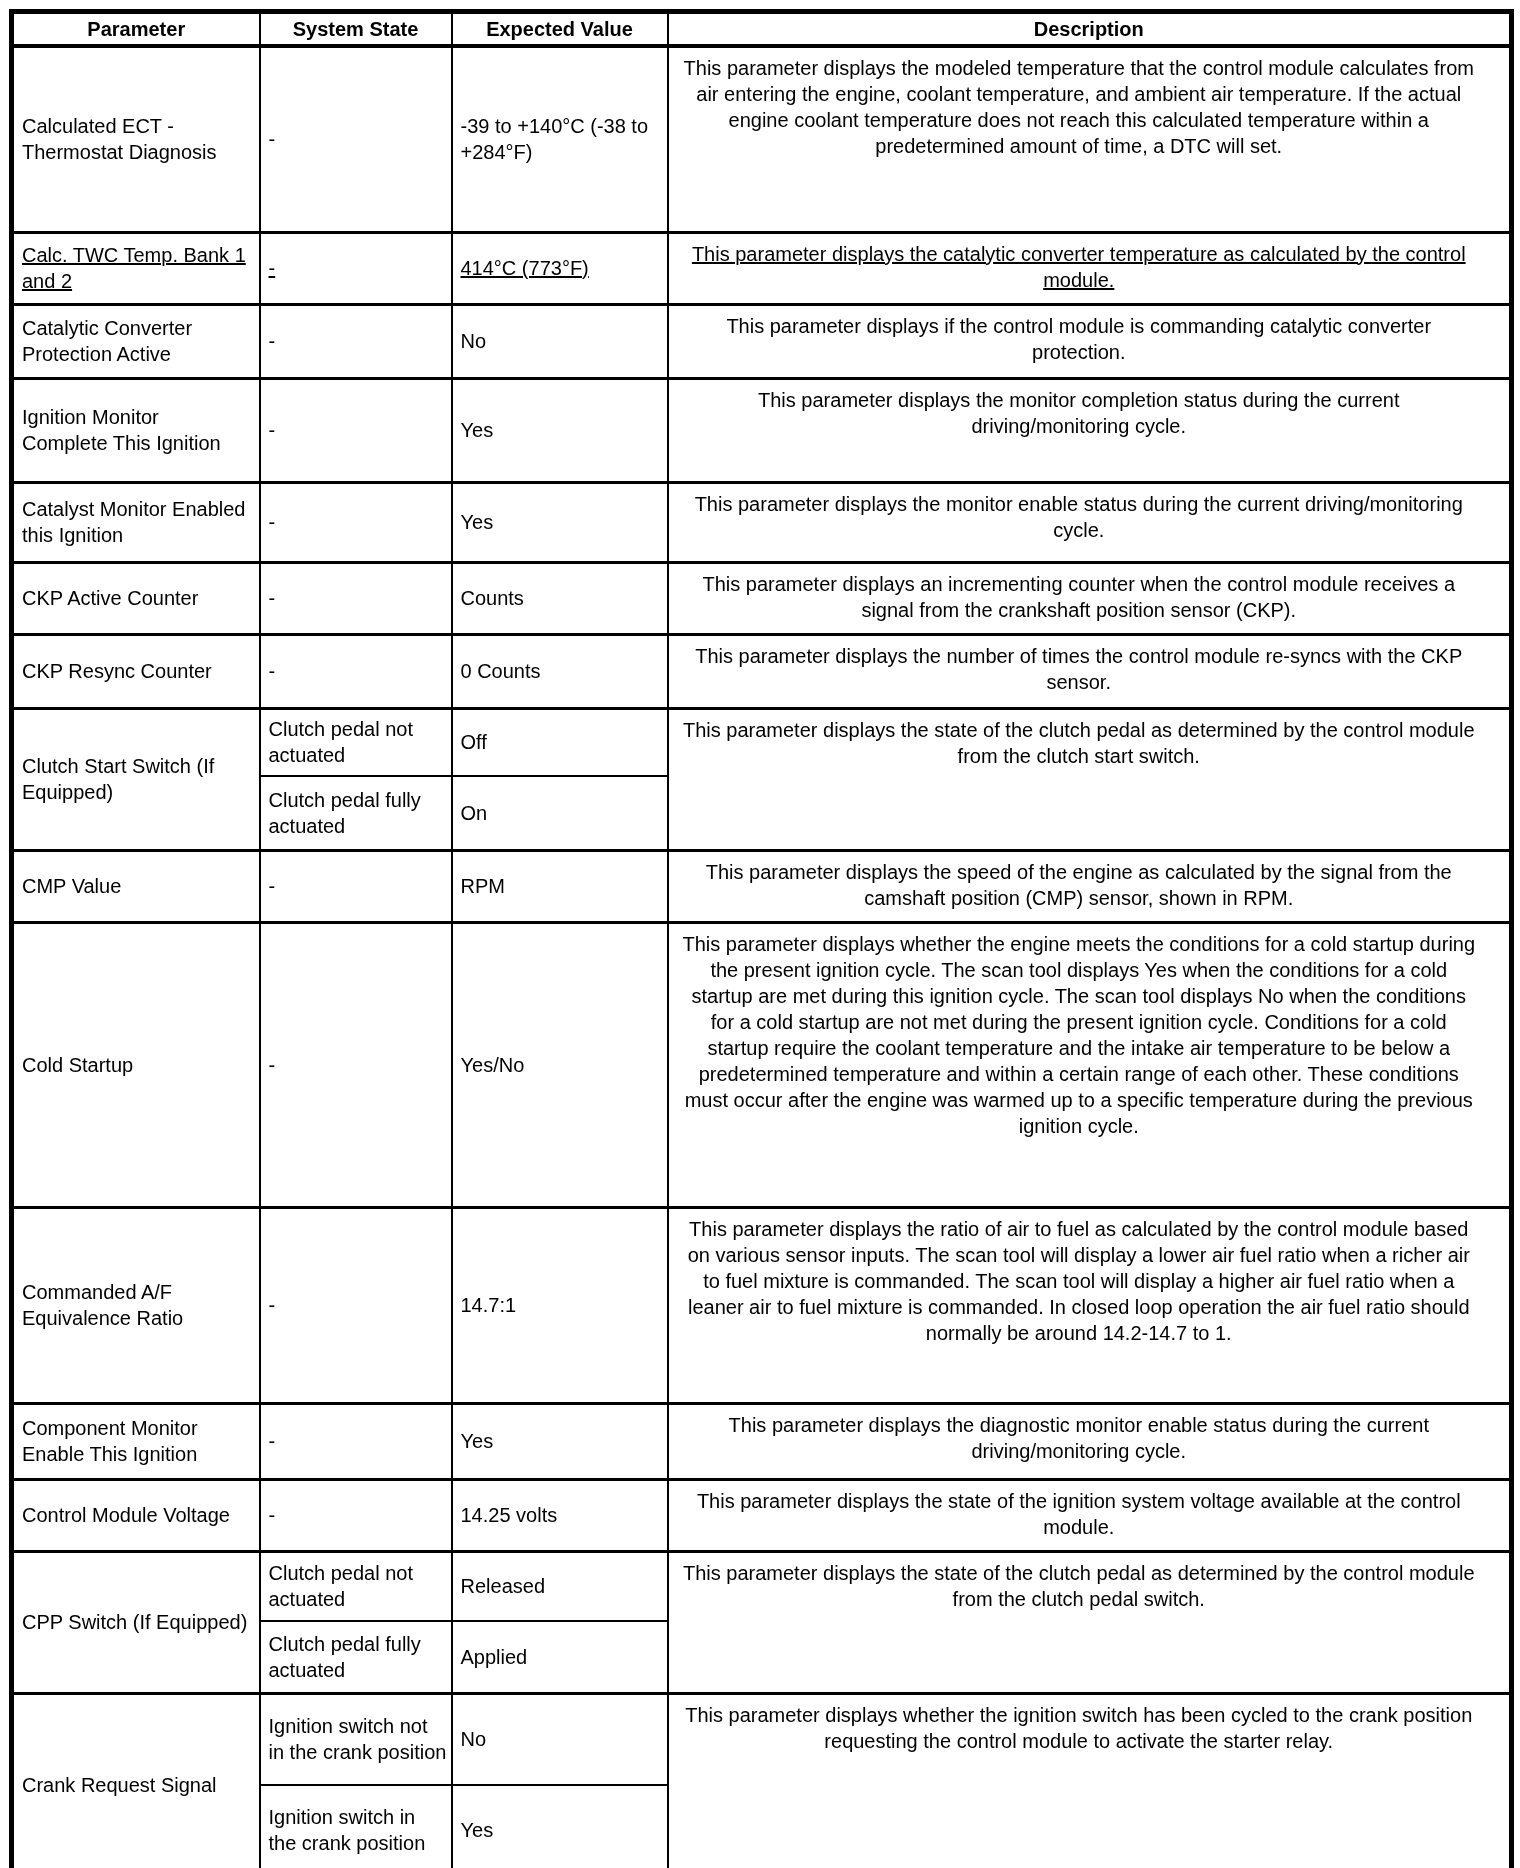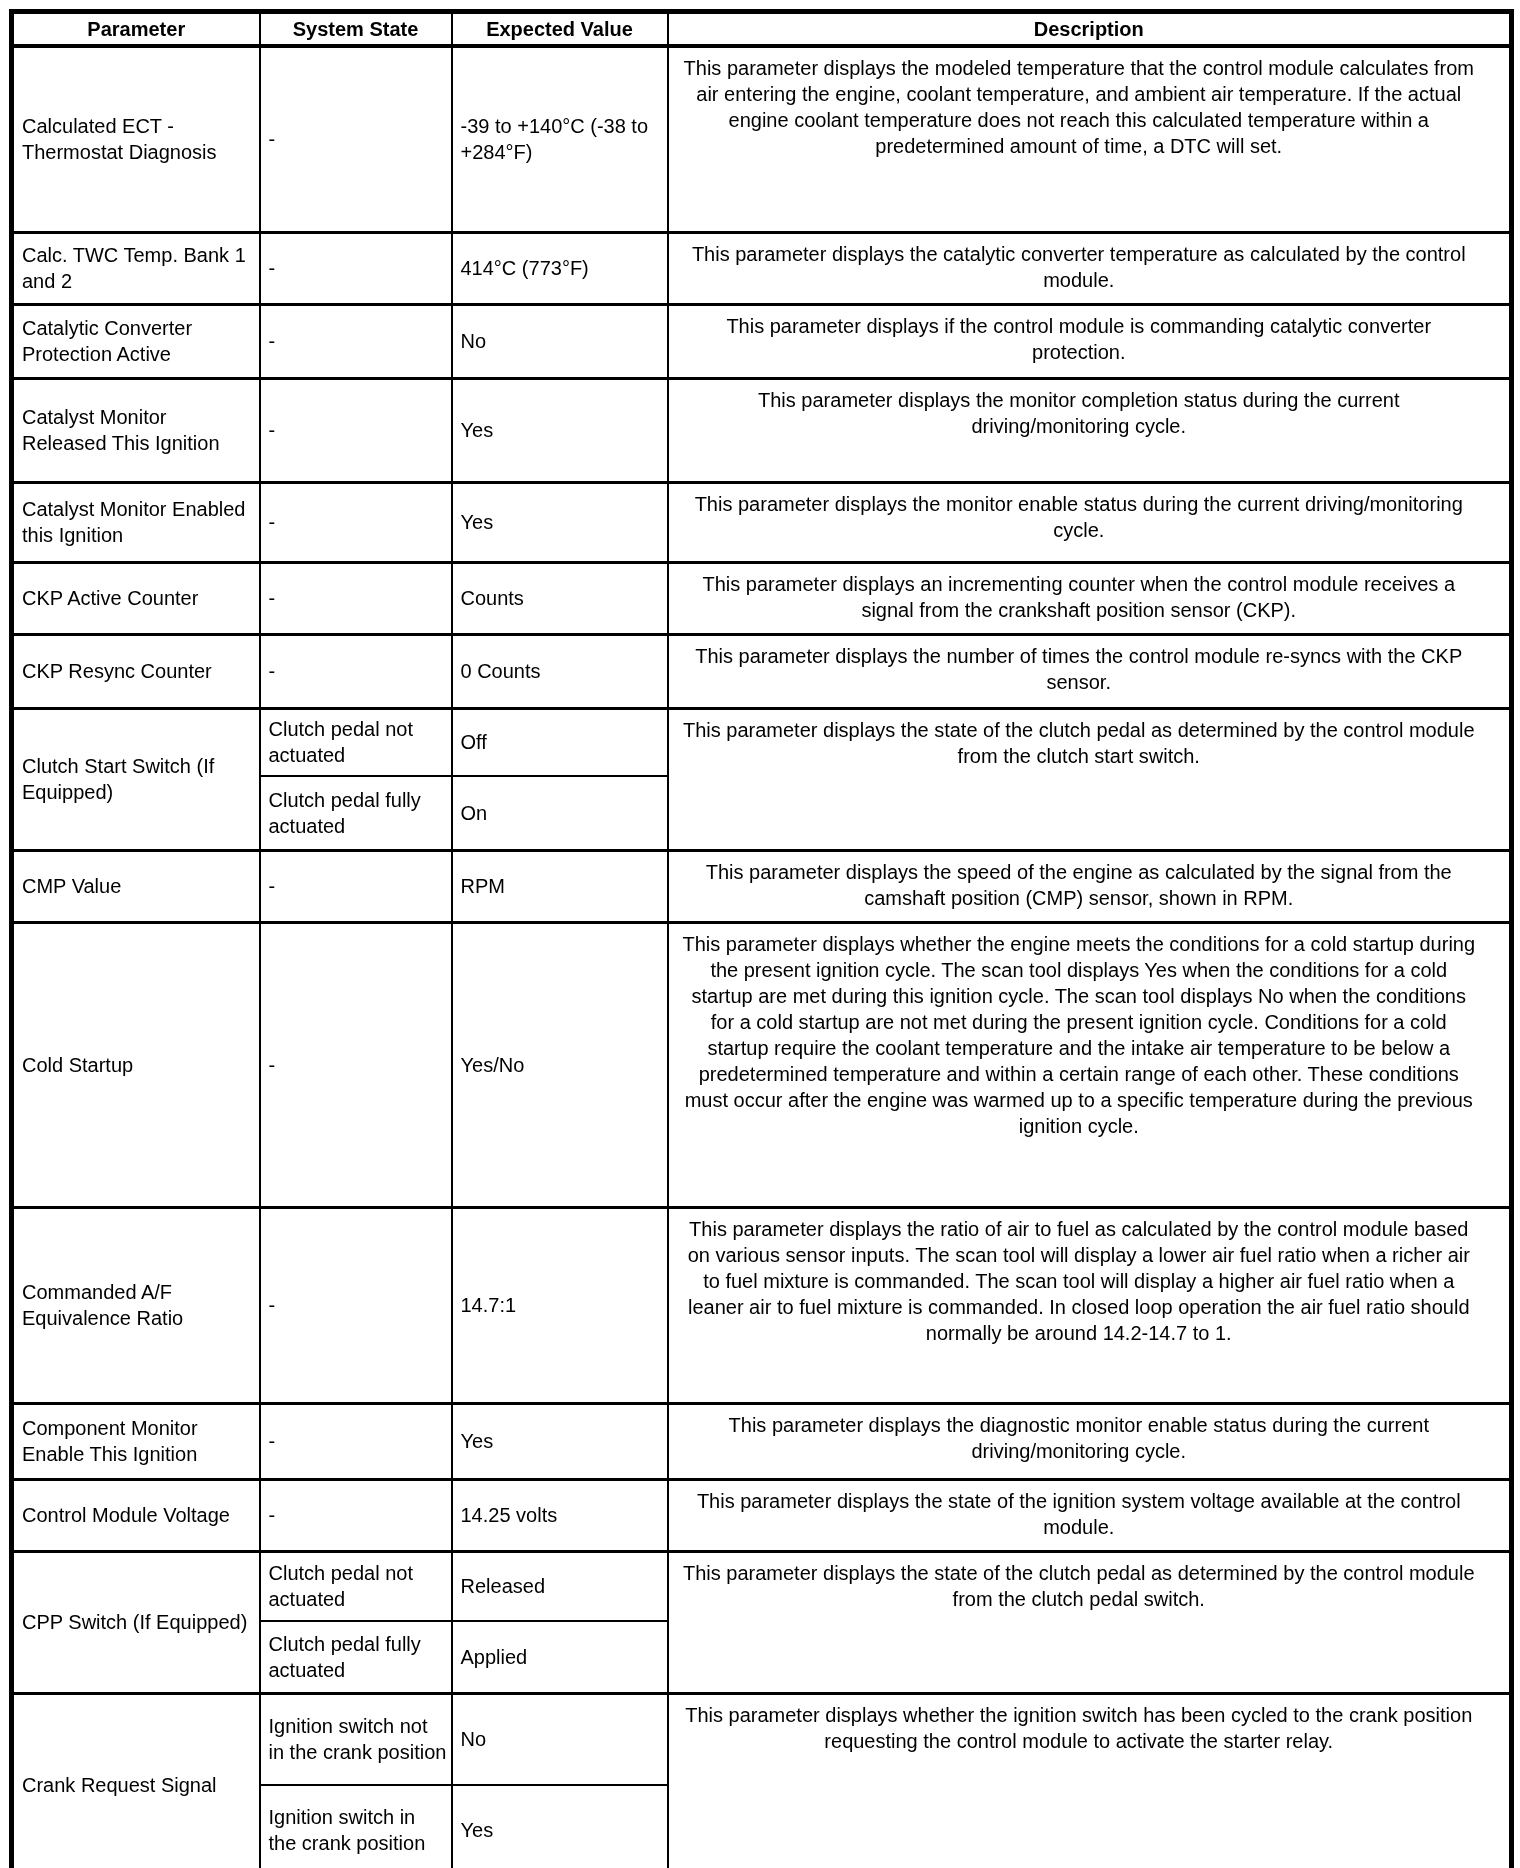--- a/index.html
+++ b/index.html
@@ -77,36 +77,36 @@
     </thead>
     <tbody>
 
       <tr style="height:186px;">
         <td class="param">Calculated ECT - Thermostat Diagnosis</td>
         <td class="state">-</td>
         <td class="value">-39 to +140°C (-38 to +284°F)</td>
         <td class="desc">This parameter displays the modeled temperature that the control module calculates from air entering the engine, coolant temperature, and ambient air temperature. If the actual engine coolant temperature does not reach this calculated temperature within a predetermined amount of time, a DTC will set.</td>
       </tr>
 
-      <tr style="height:72px;">
+      <tr style="height:72px;text-decoration:underline;">
         <td class="param">Calc. TWC Temp. Bank 1 and 2</td>
         <td class="state">-</td>
         <td class="value">414°C (773°F)</td>
         <td class="desc">This parameter displays the catalytic converter temperature as calculated by the control module.</td>
       </tr>
 
       <tr style="height:74px;">
         <td class="param">Catalytic Converter Protection Active</td>
         <td class="state">-</td>
         <td class="value">No</td>
         <td class="desc">This parameter displays if the control module is commanding catalytic converter protection.</td>
       </tr>
 
       <tr style="height:104px;">
-        <td class="param">Catalyst Monitor Released This Ignition</td>
+        <td class="param">Ignition Monitor Complete This Ignition</td>
         <td class="state">-</td>
         <td class="value">Yes</td>
         <td class="desc">This parameter displays the monitor completion status during the current driving/monitoring cycle.</td>
       </tr>
 
       <tr style="height:80px;">
         <td class="param">Catalyst Monitor Enabled this Ignition</td>
         <td class="state">-</td>
         <td class="value">Yes</td>
         <td class="desc">This parameter displays the monitor enable status during the current driving/monitoring cycle.</td>

